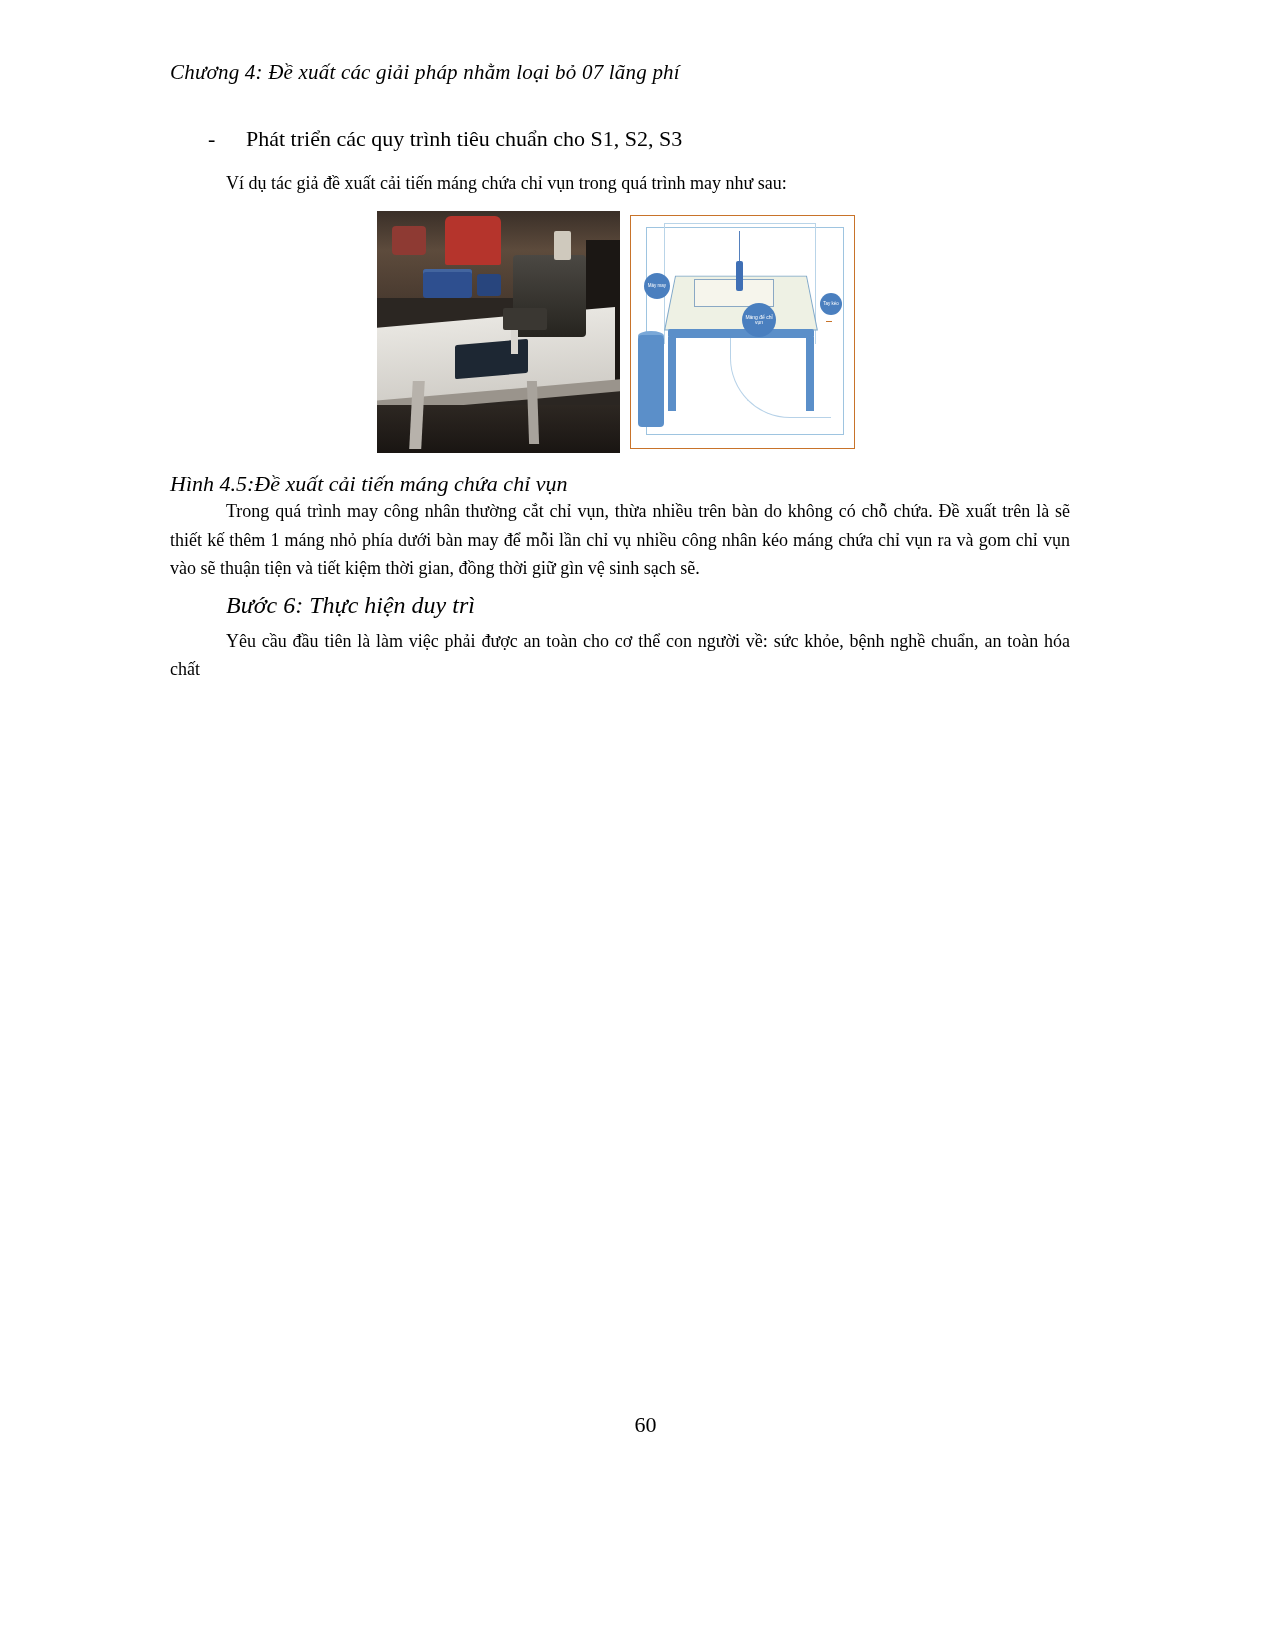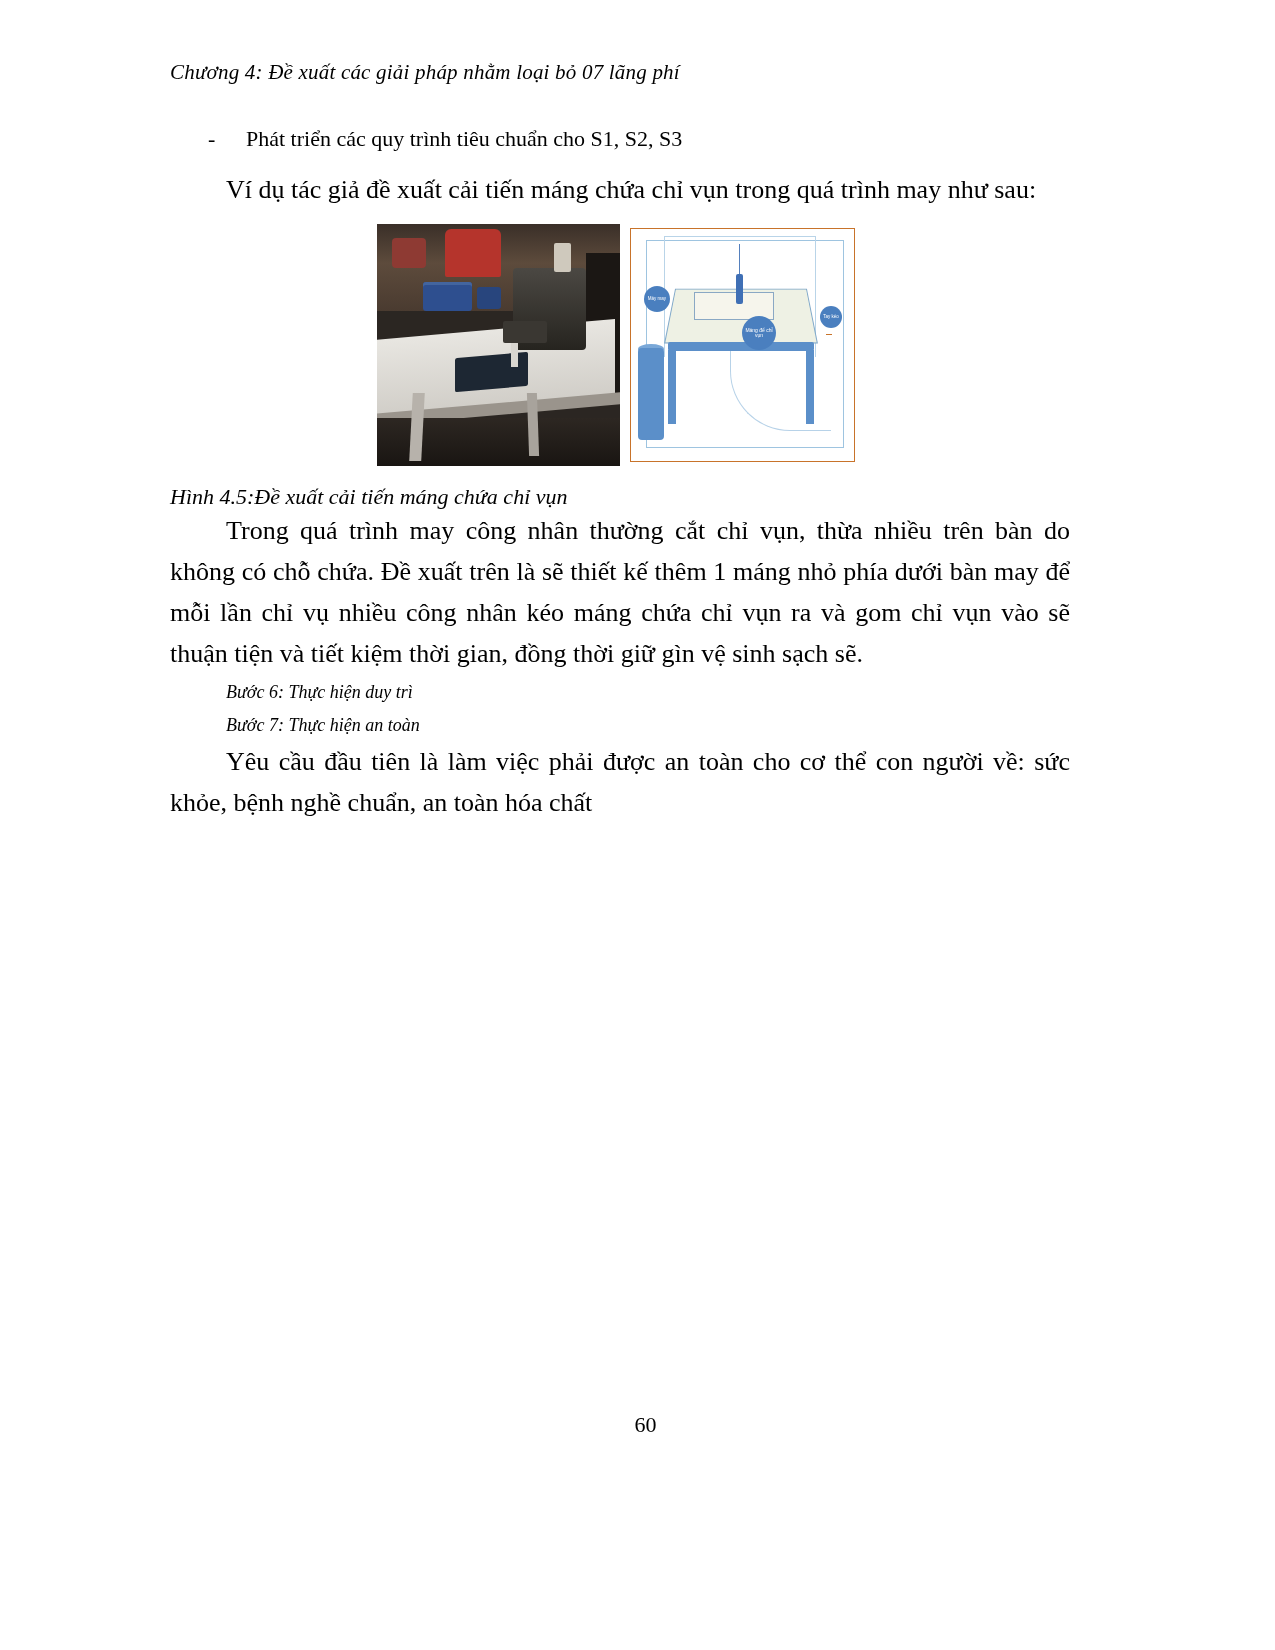--- a/index.html
+++ b/index.html
@@ -38,31 +38,31 @@
   .bullet-dash {
     width: 38px;
     font-size: 22px;
     line-height: 1.45;
   }
   .bullet-text {
     font-size: 22px;
     line-height: 1.45;
   }
   .para {
-    font-size: 26px;
+    font-size: 18px;
     line-height: 1.58;
     text-align: justify;
     text-indent: 56px;
     margin: 0 0 2px 0;
   }
   .para.no-justify {
     text-align: left;
   }
   .step-head {
-    font-size: 18px;
+    font-size: 24px;
     font-style: italic;
     line-height: 1.58;
     text-indent: 56px;
     margin: 4px 0 2px 0;
   }
   .figure {
     margin: 14px 0 0 0;
     text-align: center;
   }
   .figure-box {
@@ -317,21 +317,20 @@
       </div>
       <div class="figure-caption">Hình 4.5:Đề xuất cải tiến máng chứa chỉ vụn</div>
     </div>
 
     <p class="para">Trong quá trình may công nhân thường cắt chỉ vụn, thừa nhiều trên bàn do không có chỗ chứa. Đề xuất trên là sẽ thiết kế thêm 1 máng nhỏ phía dưới bàn may để mỗi lần chỉ vụ nhiều công nhân kéo máng chứa chỉ vụn ra và gom chỉ vụn vào sẽ thuận tiện và tiết kiệm thời gian, đồng thời giữ gìn vệ sinh sạch sẽ.</p>
 
     <p class="step-head">Bước 6: Thực hiện duy trì</p>
 
 
 
-    <p class="step-head">Bước 7: Thực hiện an toàn</p>
 
     <p class="para">Yêu cầu đầu tiên là làm việc phải được an toàn cho cơ thể con người về: sức khỏe, bệnh nghề chuẩn, an toàn hóa chất</p>
 
   </div>
 
   <div class="page-number">60</div>
 
 </div>
 
 </body></html>

